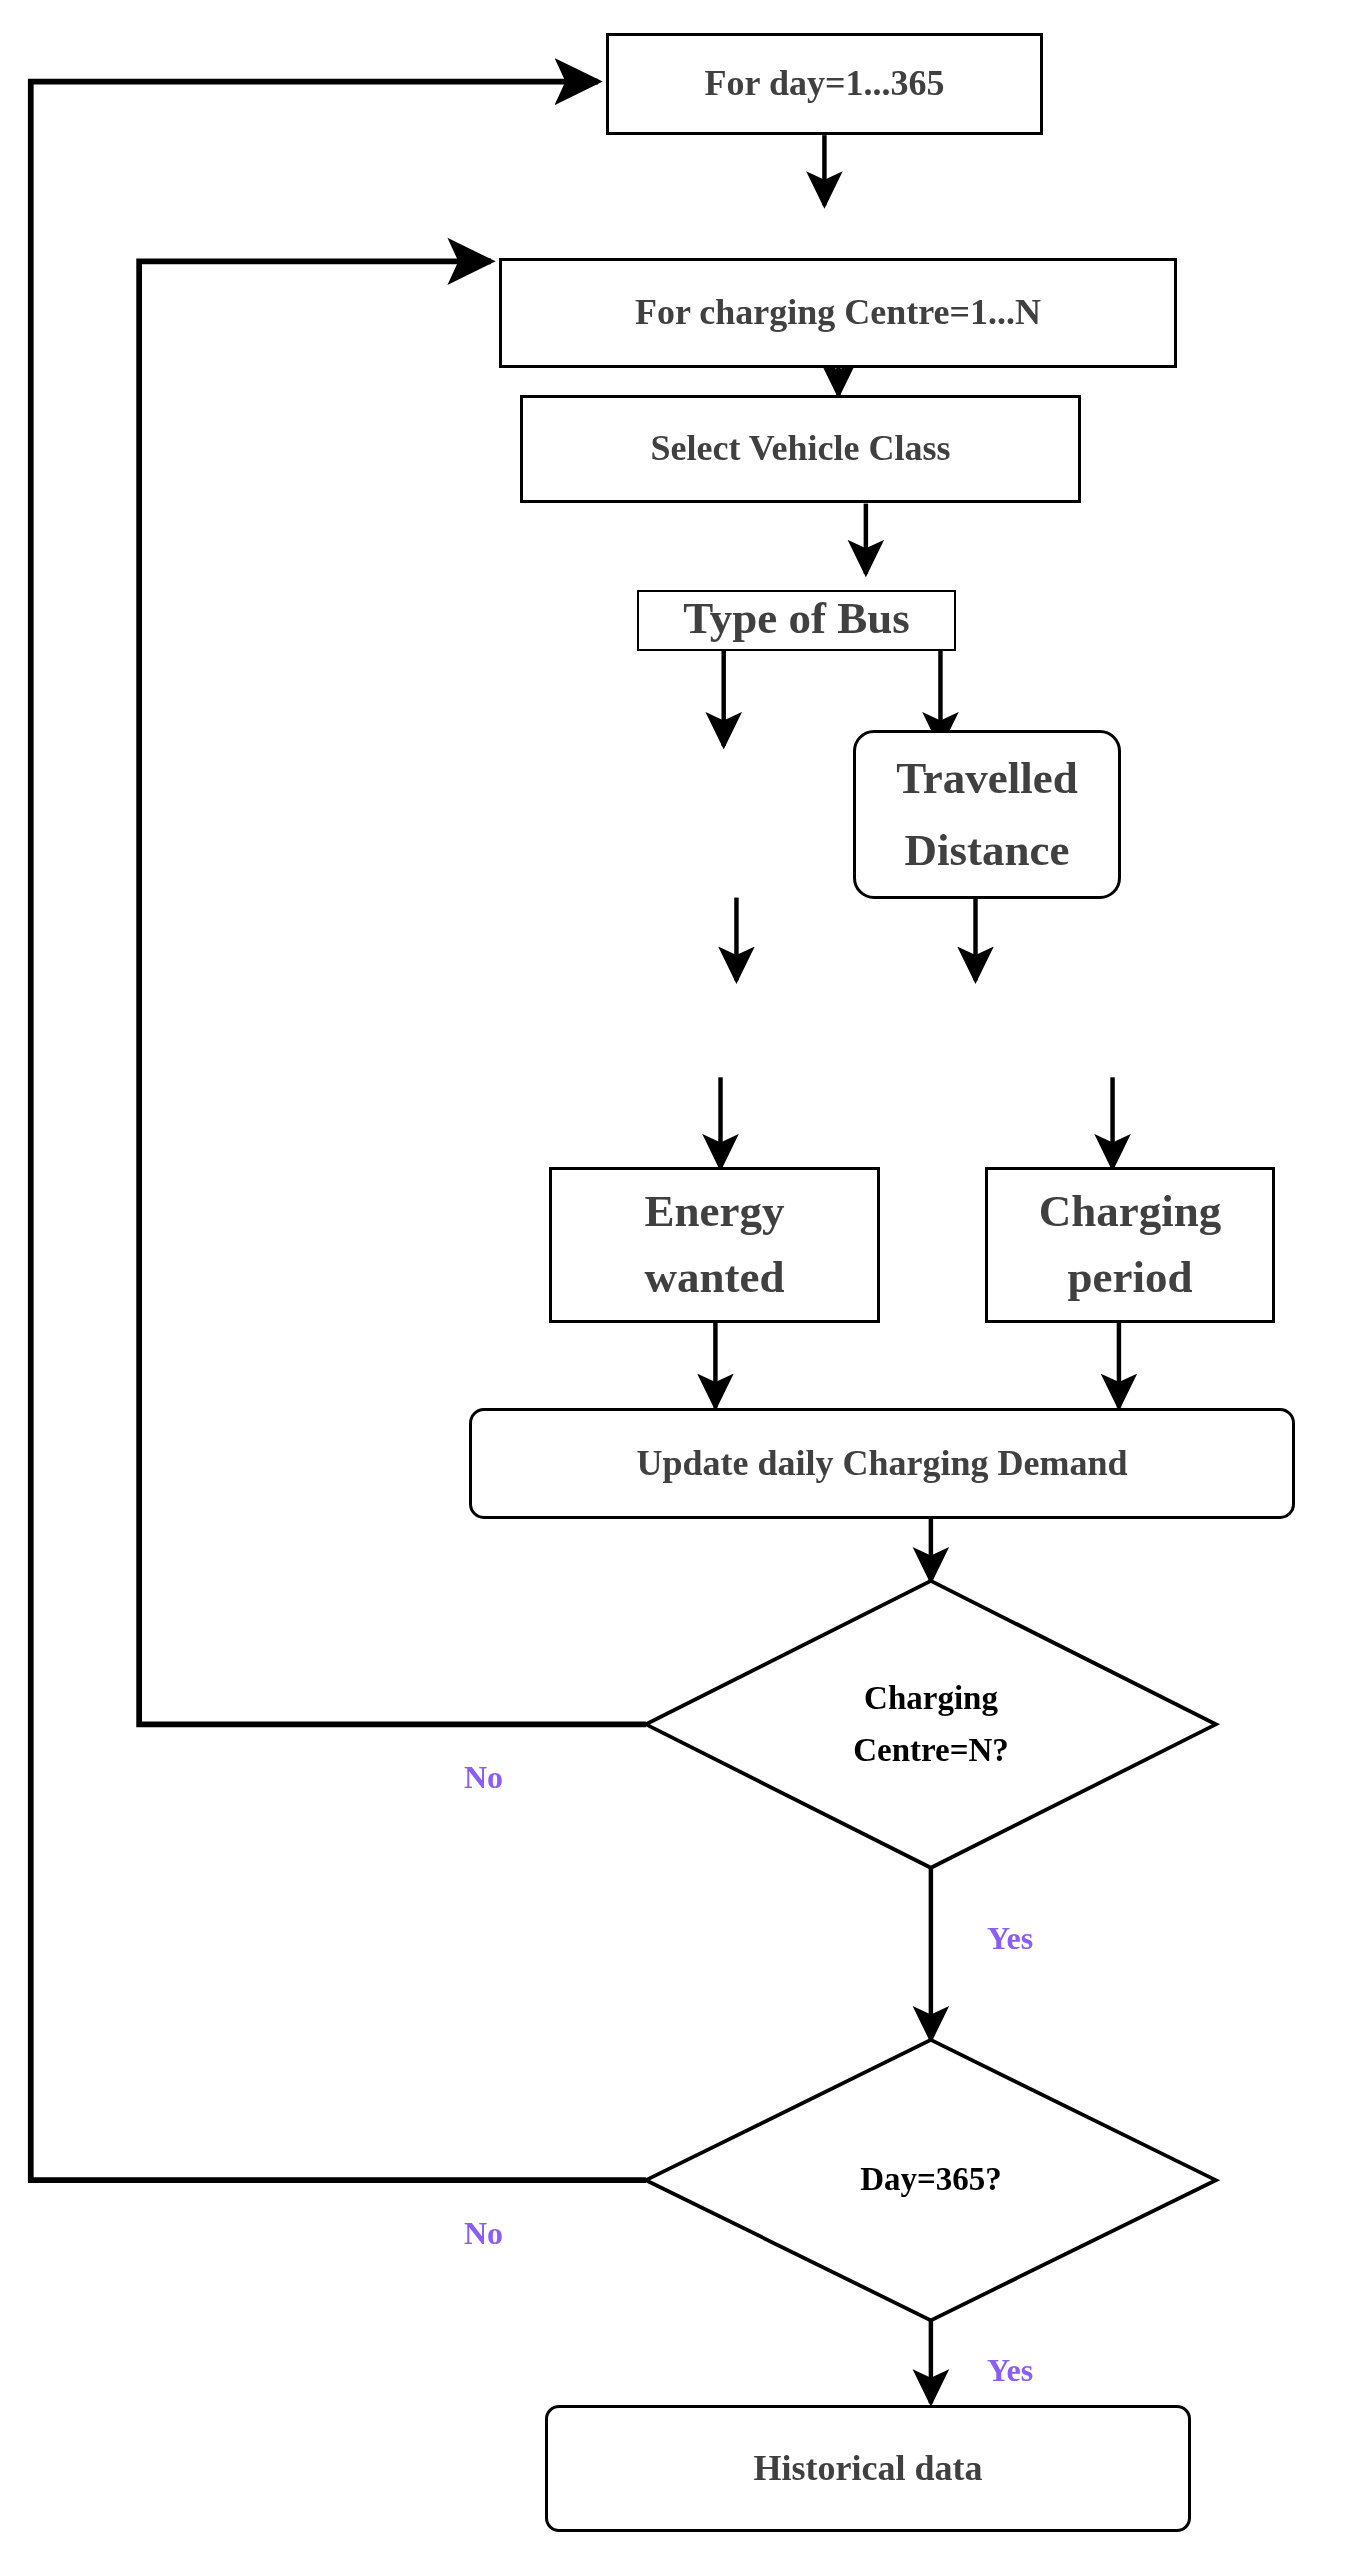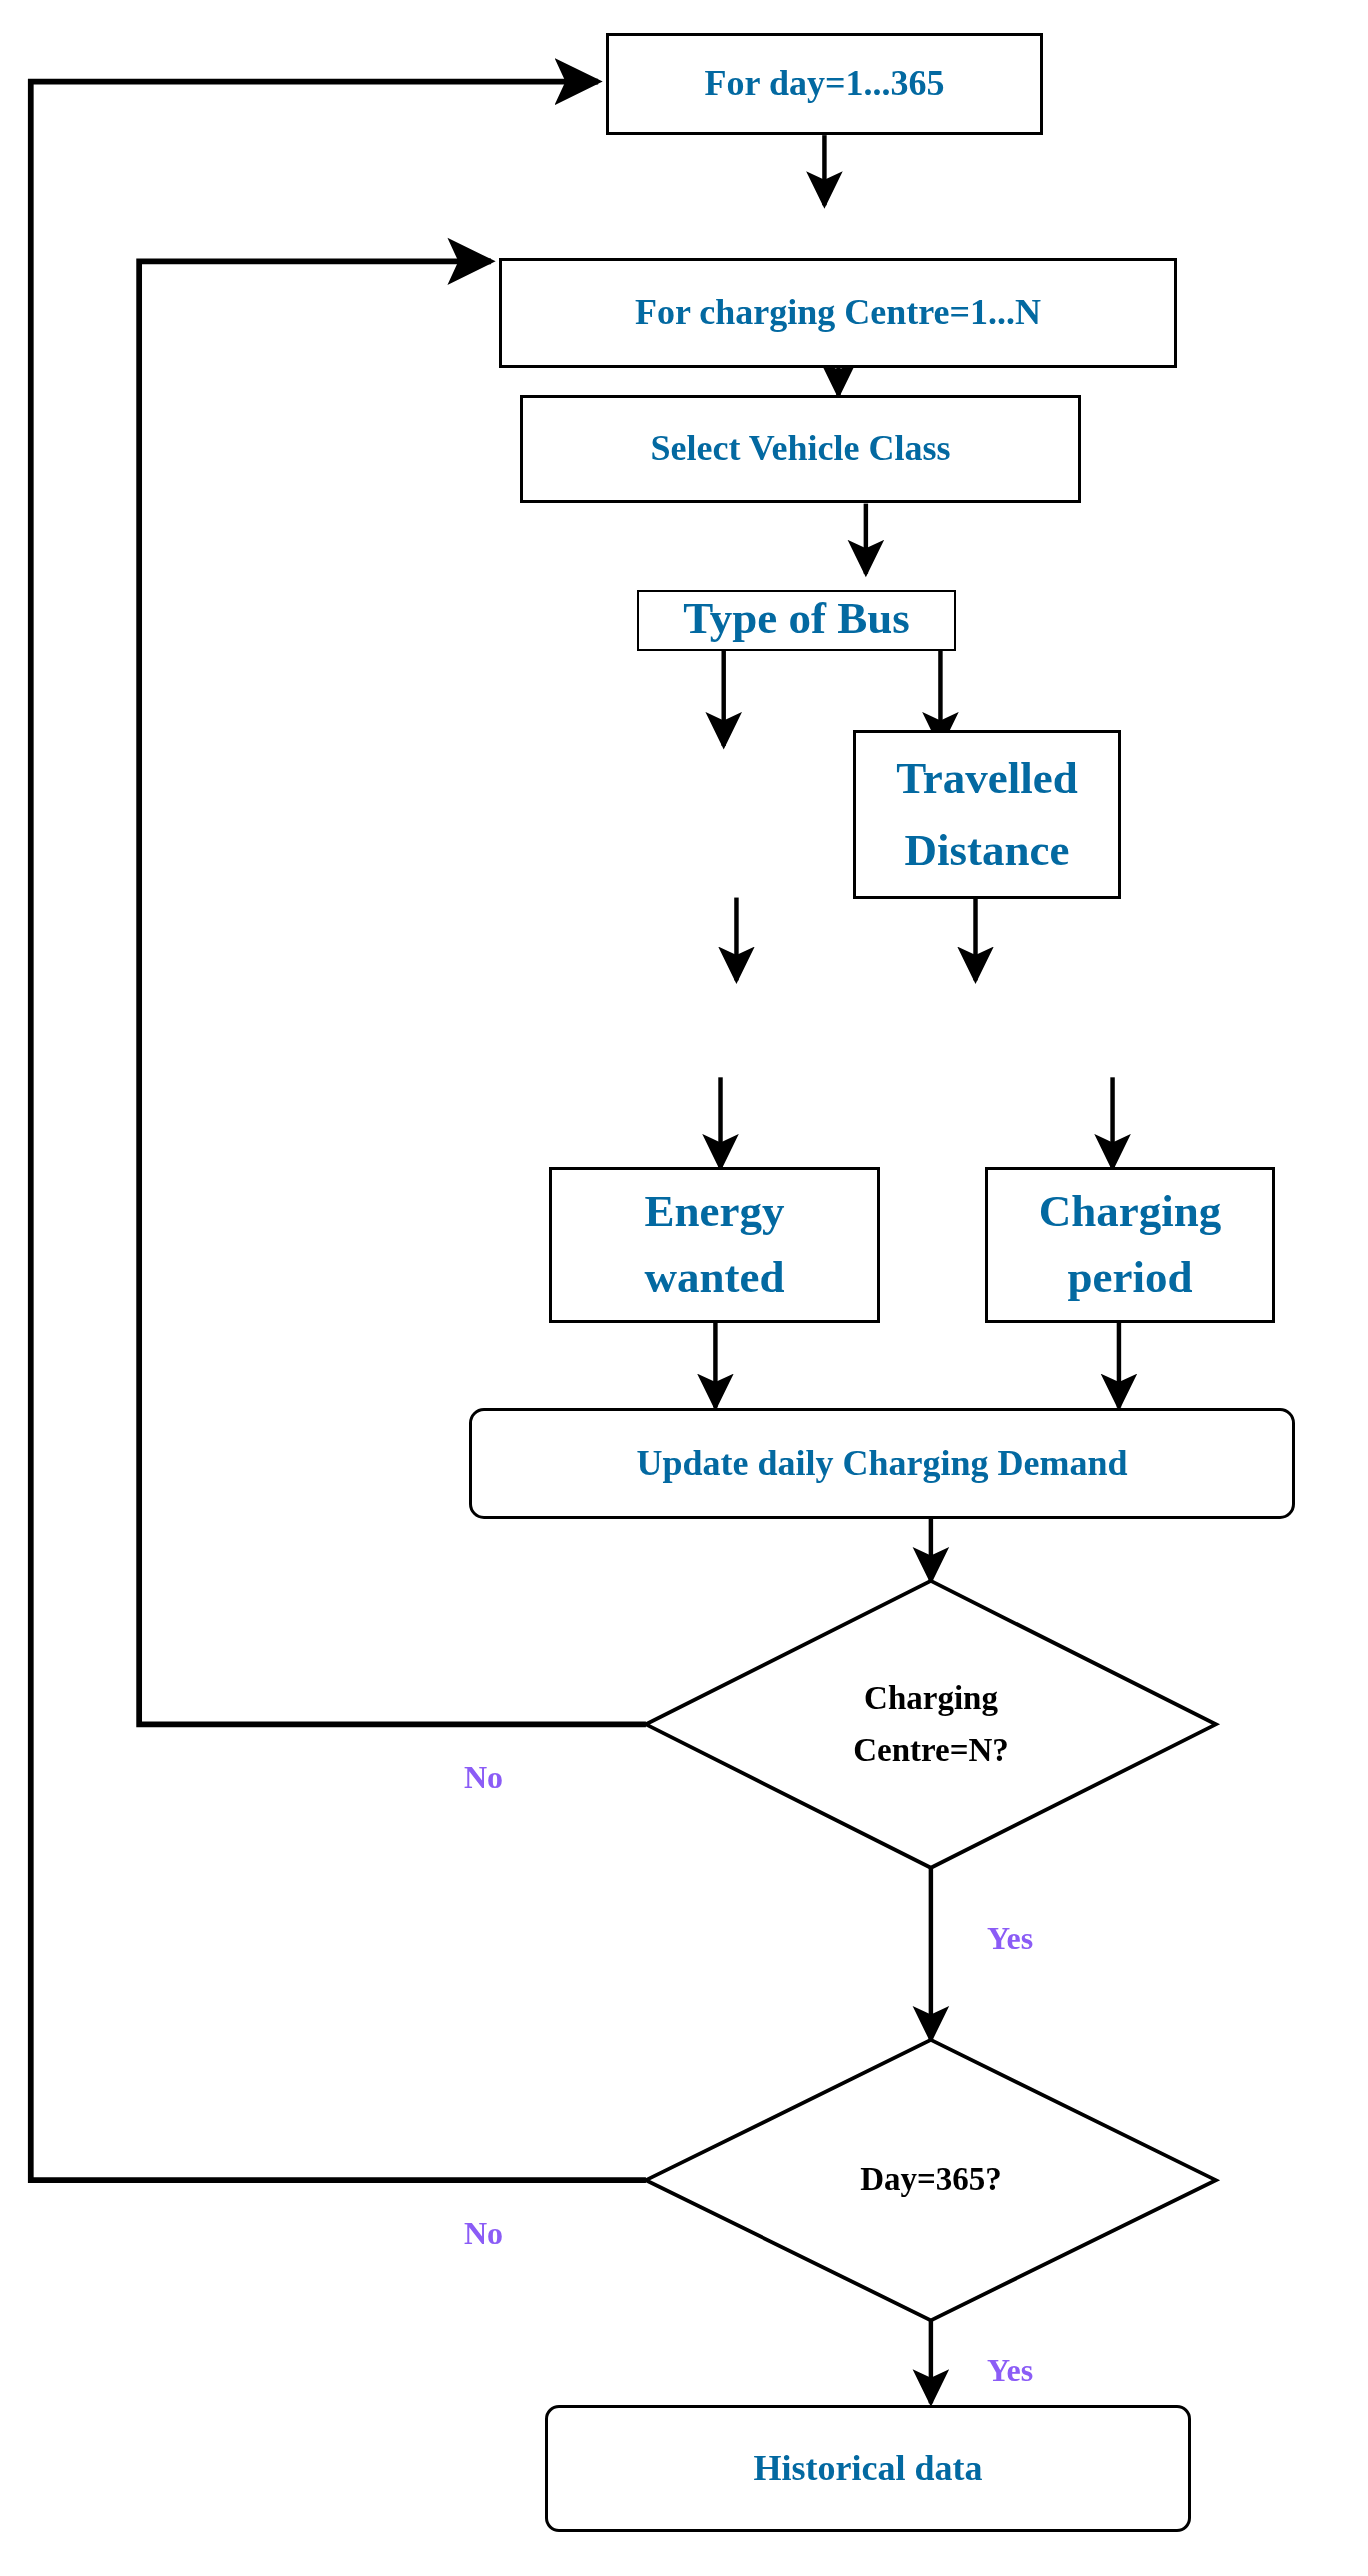--- a/index.html
+++ b/index.html
@@ -27,21 +27,21 @@
   }
   .node {
     position: absolute;
     box-sizing: border-box;
     background: #ffffff;
     border: 3.2px solid #000000;
     display: flex;
     flex-direction: column;
     align-items: center;
     justify-content: center;
-    color: #0369a1;
+    color: #404040;
     font-weight: bold;
     text-align: center;
     line-height: 1.05;
     z-index: 3;
   }
   .node .ln {
     display: block;
     white-space: nowrap;
   }
   .node.thin { border-width: 2.5px; }
@@ -151,21 +151,21 @@
 
   <div class="node node-fs-56" style="left:520px; top:395px; width:561px; height:108px;">
     <span class="ln">Select Vehicle Class</span>
   </div>
 
   <div class="node thin clipped node-fs-54" style="left:637px; top:590px; width:319px; height:61px;">
     <span class="ln">Type of Bus</span>
   </div>
 
 
-  <div class="node twoline node-fs-54" style="left:853px; top:730px; width:268px; height:169px;">
+  <div class="node twoline node-fs-54" style="left:853px; top:730px; width:268px; height:169px;border-radius:21px;">
     <span class="ln">Travelled</span>
     <span class="ln">Distance</span>
   </div>
 
 
   <div class="node twoline node-fs-54" style="left:549px; top:1167px; width:331px; height:156px;">
     <span class="ln">Energy</span>
     <span class="ln">wanted</span>
   </div>
 

